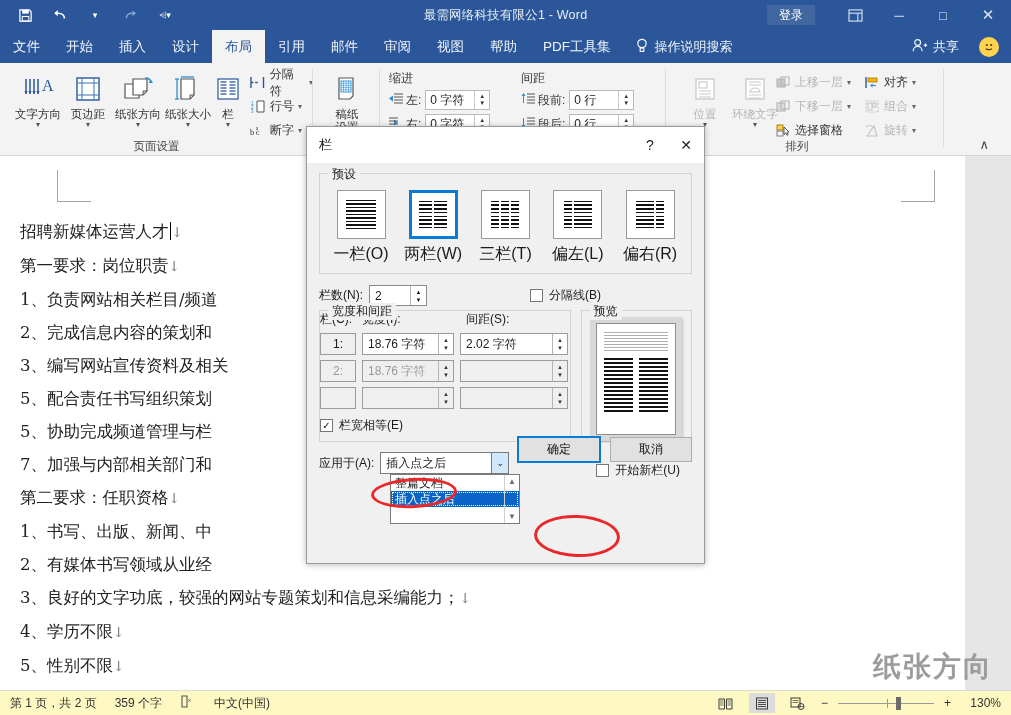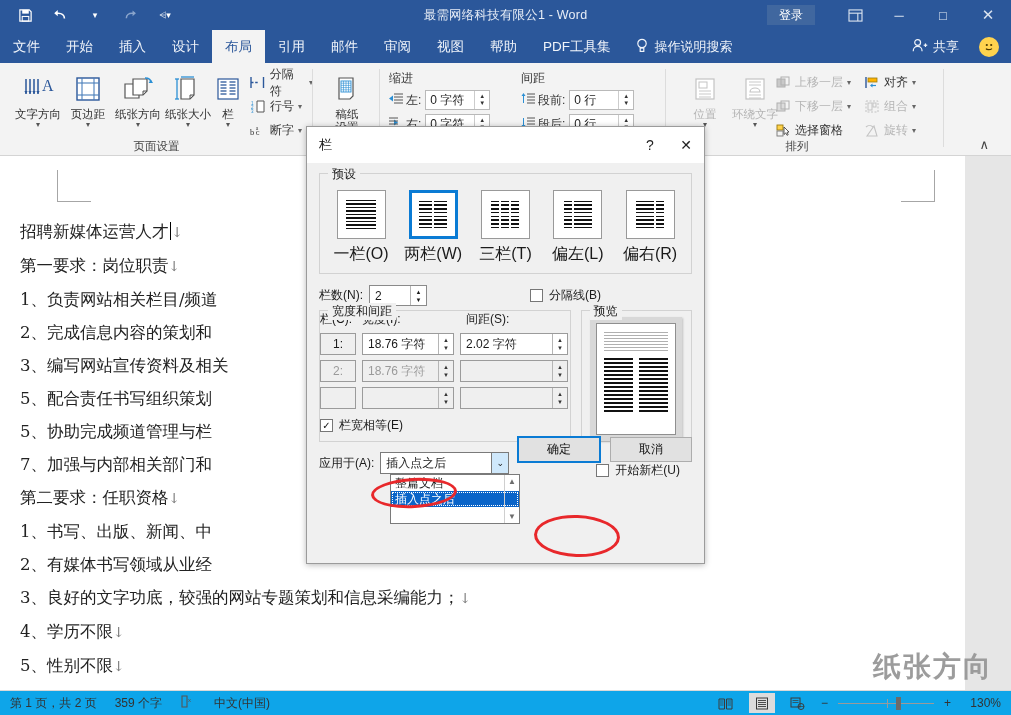--- a/index.html
+++ b/index.html
@@ -121,21 +121,21 @@
 
   .watermark {
     position: absolute; right: 18px; bottom: 4px;
     font-size: 28px; font-weight: bold; color: #9c9c9c; letter-spacing: 2px;
     font-family: "DejaVu Sans", sans-serif;
   }
 
   
   .statusbar {
     position: absolute; bottom: 0; left: 0; width: 1011px; height: 25px;
-    background: #0ea5e9; border-top: 1px solid #d9d9d9;
+    background: #fef9c3; border-top: 1px solid #d9d9d9;
     display: flex; align-items: center; font-size: 12px; color: #333;
   }
   .sb-left { display: flex; align-items: center; gap: 18px; padding-left: 10px; }
   .sb-right { margin-left: auto; display: flex; align-items: center; gap: 10px; padding-right: 10px; }
   .viewbtn { width: 26px; height: 20px; display: flex; align-items: center; justify-content: center;
     font-size: 13px; color: #3a3a3a; }
   .viewbtn.sel { background: #dcdcdc; }
   .zoomtrack { position: relative; width: 96px; height: 14px; display: flex; align-items: center; }
   .zoomtrack .line { width: 100%; height: 1px; background: #9a9a9a; }
   .zoomtrack .knob { position: absolute; left: 58px; width: 5px; height: 13px; background: #6b6b6b; }

